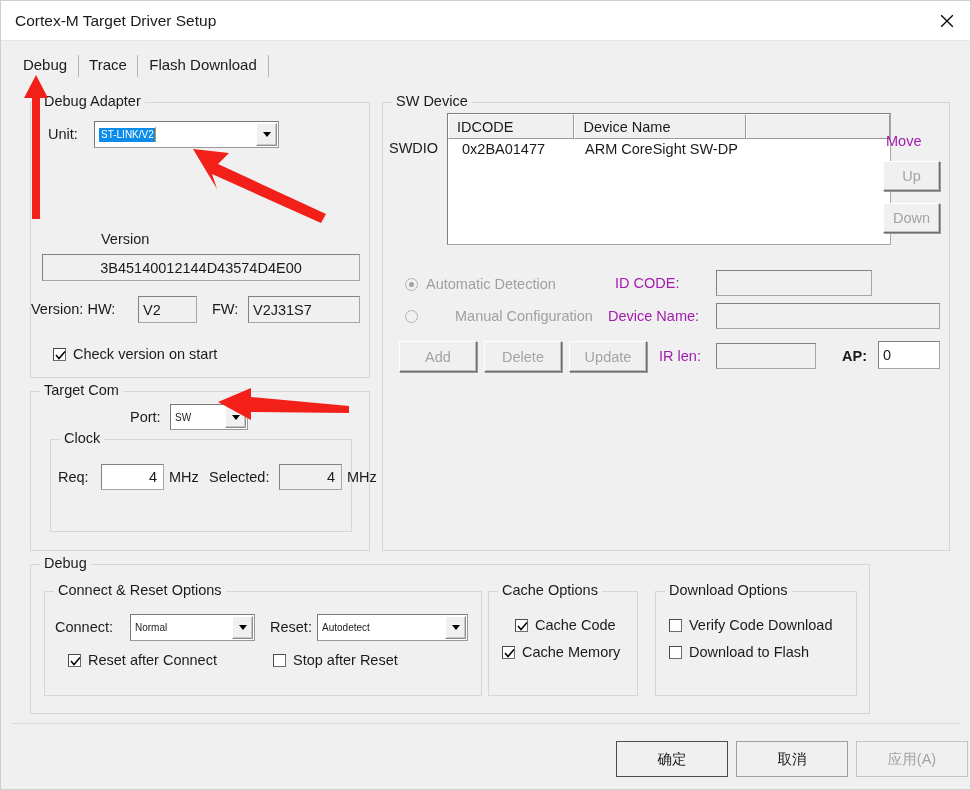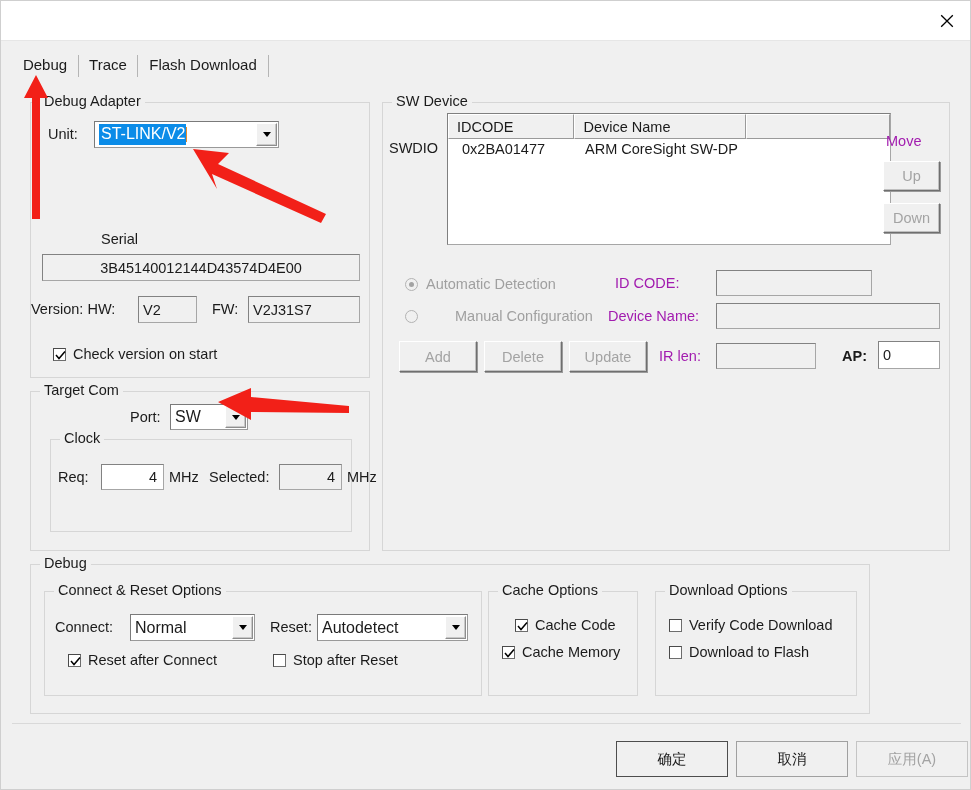--- a/index.html
+++ b/index.html
@@ -84,21 +84,21 @@
   .field.ro{background:#f0f0f0;color:#1b1b1b;}
   .field.dis{background:#f0f0f0;color:#a0a0a0;}
   .field.center{justify-content:center;padding:0;}
   .field.right{justify-content:flex-end;padding-right:6px;}
   .combo{
     position:absolute;box-sizing:border-box;
     background:#ffffff;
     border:1px solid #999;
     border-top-color:#7a7a7a;border-left-color:#7a7a7a;
     display:flex;align-items:center;
-    font-size:16px;color:#1b1b1b;
+    font-size:10px;color:#1b1b1b;
     padding:0 4px;
     white-space:nowrap;
     overflow:hidden;
   }
   .combo .arrowbox{
     position:absolute;right:1px;top:1px;bottom:1px;width:21px;
     background:#f0f0f0;
     border:1px solid #fff;
     border-right-color:#8d8d8d;border-bottom-color:#8d8d8d;
     box-shadow:inset -1px -1px 0 #c8c8c8;
@@ -179,20 +179,21 @@
   
   .arrows{position:absolute;left:0;top:0;width:971px;height:790px;pointer-events:none;}
   .botline{position:absolute;left:11px;top:722px;width:949px;height:1px;background:#d9d9d9;}
 </style>
 </head>
 <body>
 
 <div class="window">
 
   <div class="titlebar">
+    <div class="title-text">Cortex-M Target Driver Setup</div>
     <div class="close-btn">
       <svg width="16" height="16" viewBox="0 0 16 16">
           <path d="M2.2 2.2 L13.8 13.8 M13.8 2.2 L2.2 13.8" stroke="#000" stroke-width="1.3" fill="none"></path>
         </svg>
     </div>
   </div>
 
   <div class="tabstrip">
     <div class="tab sel" style="left:0;width:66px;">
       <span>Debug</span>
@@ -213,21 +214,21 @@
 
     <div class="lbl" style="left:17px;top:23px;">Unit:</div>
     <div class="combo" style="left:63px;top:18px;width:185px;height:27px;">
       <span class="selhl">ST-LINK/V2</span>
         <span class="caretbar"></span>
       <span class="arrowbox">
           <span class="caret"></span>
         </span>
     </div>
 
-    <div class="lbl" style="left:70px;top:128px;">Serial</div>
+    <div class="lbl" style="left:70px;top:128px;">Version</div>
     <div class="field ro center" style="left:11px;top:151px;width:318px;height:27px;">
       <span>3B45140012144D43574D4E00</span>
     </div>
 
     <div class="lbl" style="left:0px;top:198px;">Version: HW:</div>
     <div class="field ro" style="left:107px;top:193px;width:59px;height:27px;">
       <span>V2</span>
     </div>
     <div class="lbl" style="left:181px;top:198px;">FW:</div>
     <div class="field ro" style="left:217px;top:193px;width:112px;height:27px;">

